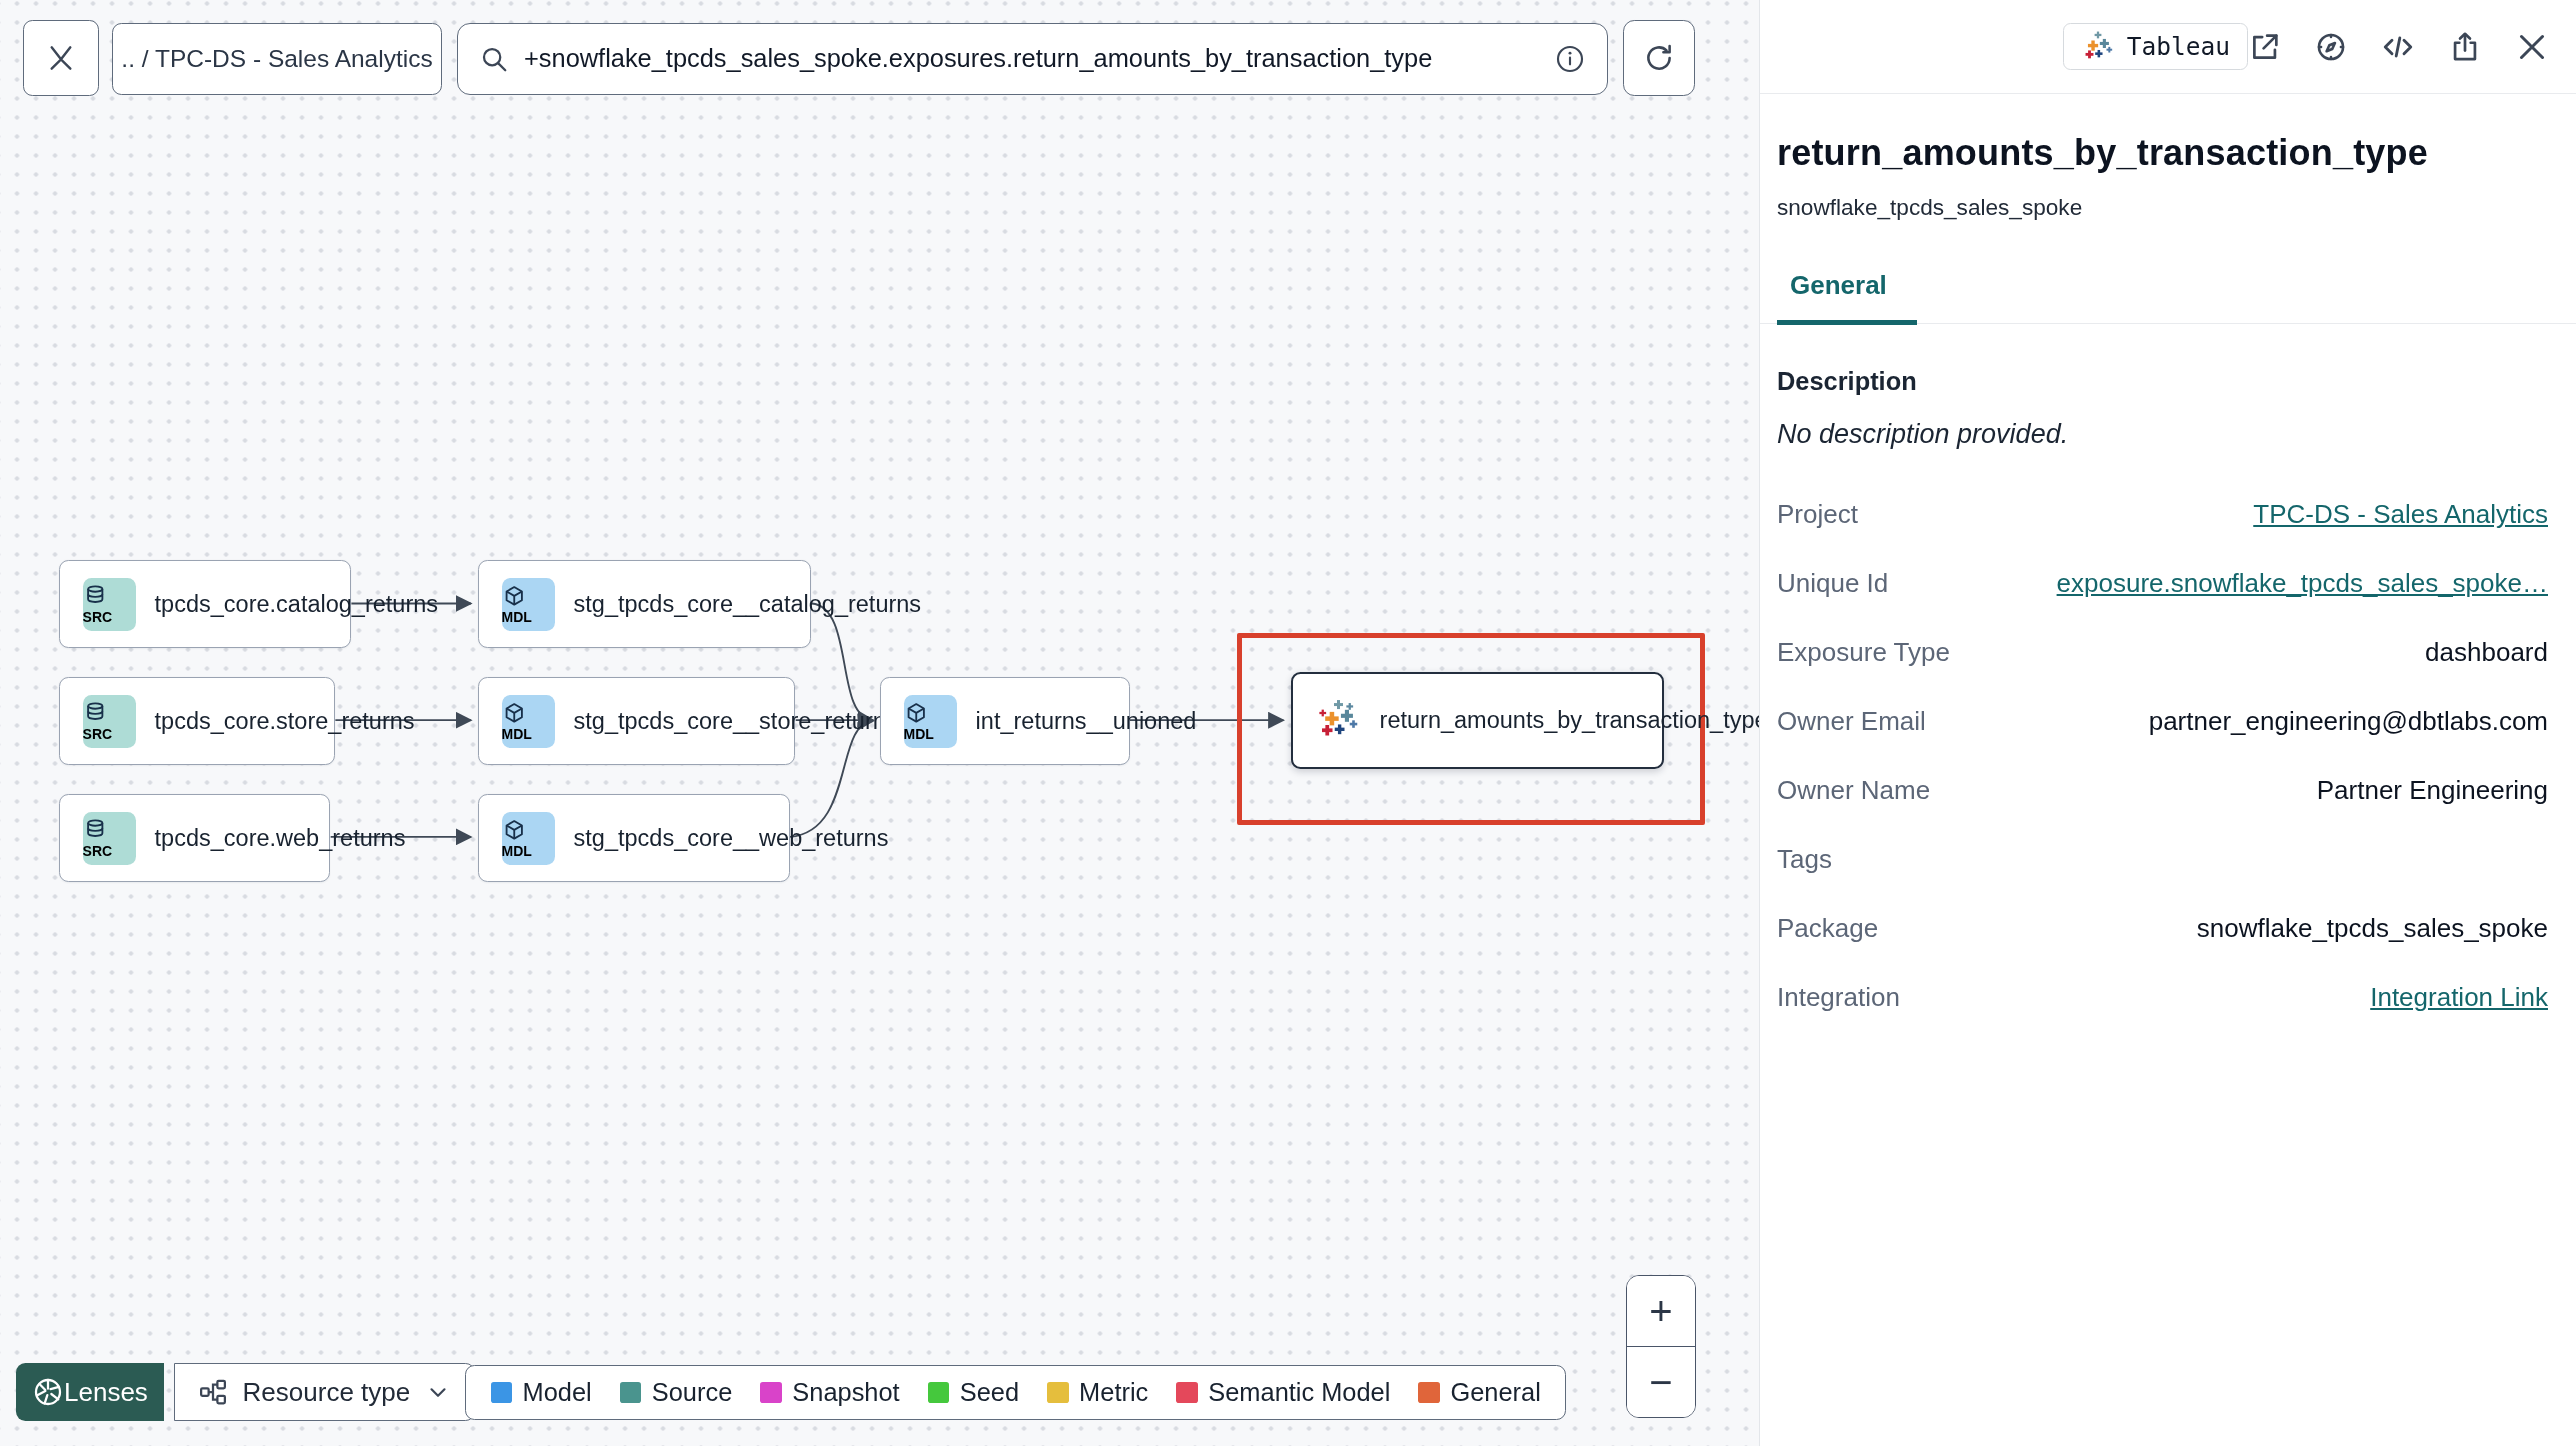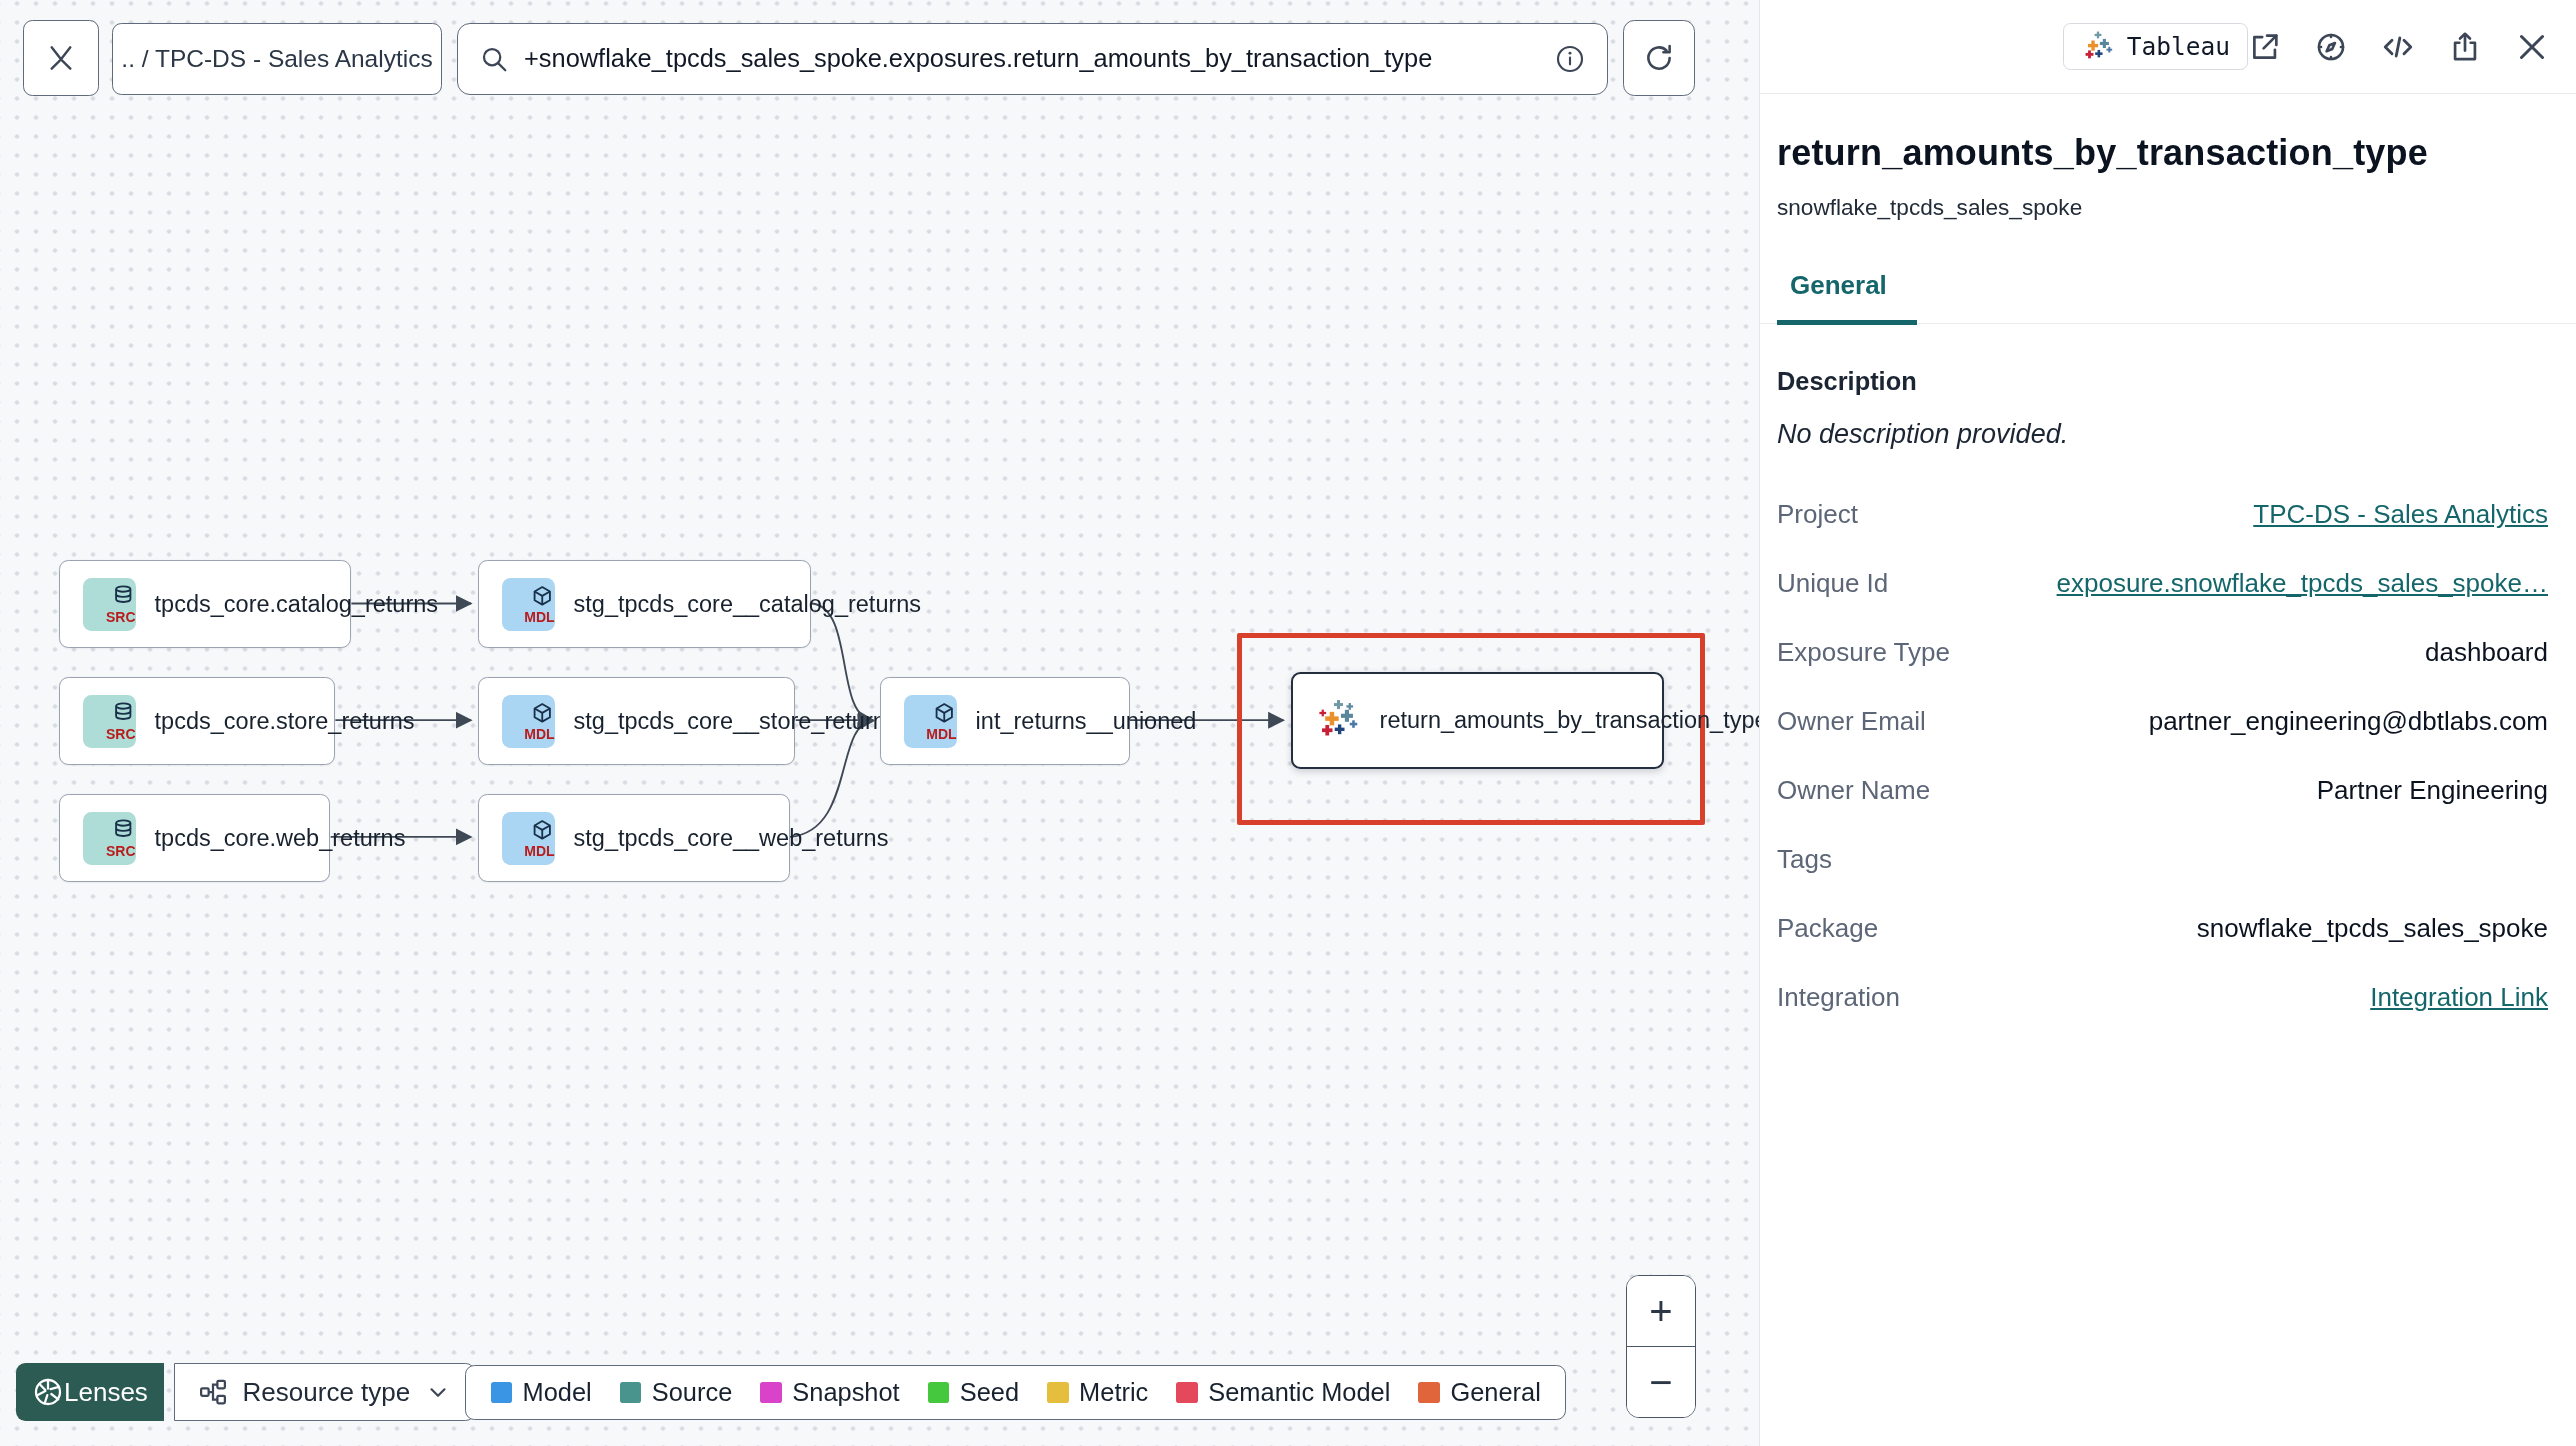--- a/index.html
+++ b/index.html
@@ -44,22 +44,22 @@
   .node {
     position:absolute; height:88px; background:#fff;
     border:1.9px solid #9aa3b2; border-radius:9.4px;
     display:flex; align-items:center; gap:19px; padding:0 22.6px;
     box-shadow:0 0.9px 1.9px rgba(20,30,50,0.06);
     cursor:pointer;
   }
   .node .label { font-size:23.5px; color:#18222f; white-space:nowrap; }
   .badge {
     width:53px; height:53px; border-radius:8.5px; flex:0 0 auto;
-    display:flex; flex-direction:column; align-items:flex-end; justify-content:center;
-    color:#b91c1c;
+    display:flex; flex-direction:column; align-items:flex-start; justify-content:center;
+    color:#000000;
   }
   .badge .badge-text { font-size:14px; font-weight:bold; line-height:1; margin-top:0.9px; }
   .badge.src { background:#aedcd6; }
   .badge.mdl { background:#abd6f3; }
   .node.selected { border:2.8px solid #232e3e; box-shadow:0 2.8px 7.5px rgba(20,30,50,0.18); }
   #highlight-box {
     position:absolute; left:1237px; top:633px; width:468px; height:192px;
     border:5.6px solid var(--highlight_red); border-radius:1.9px; pointer-events:none;
   }
 

